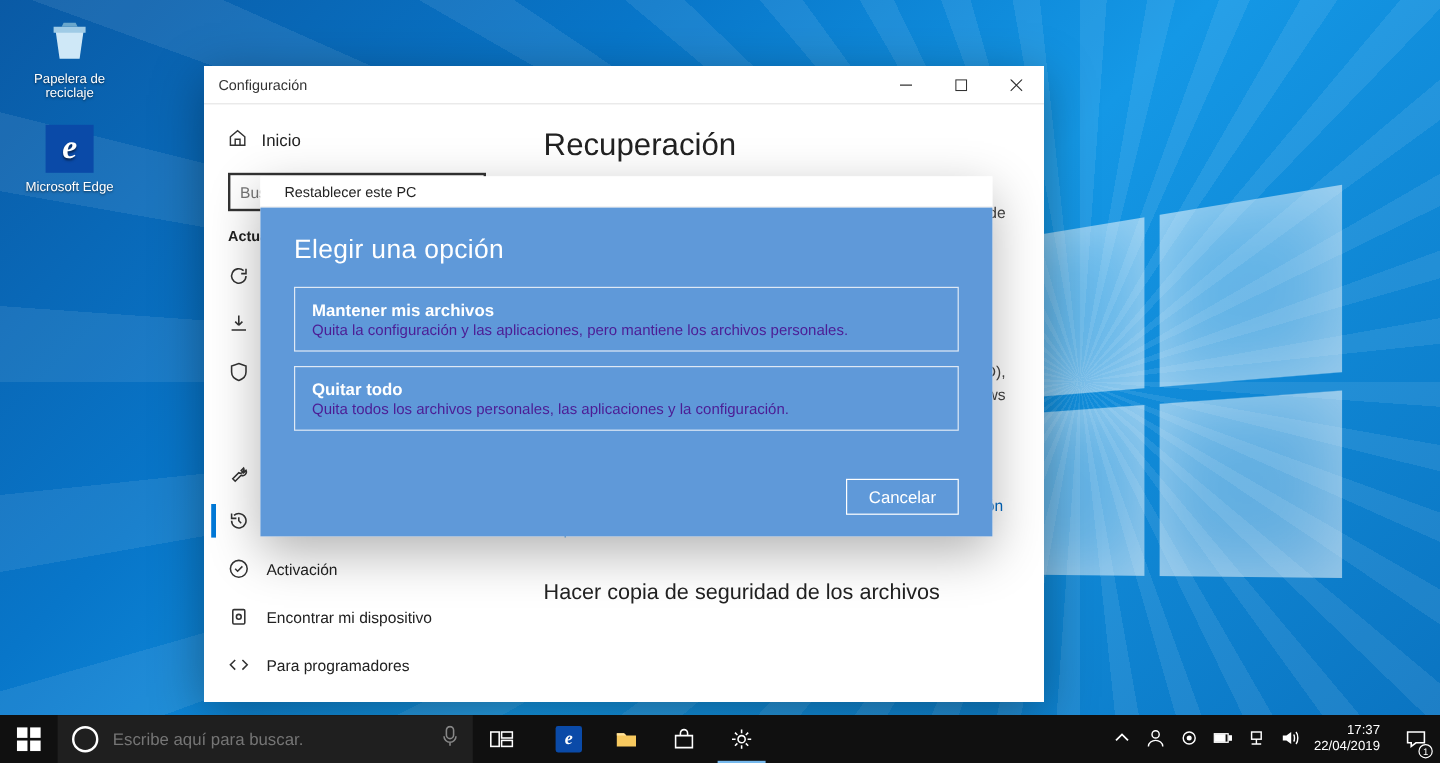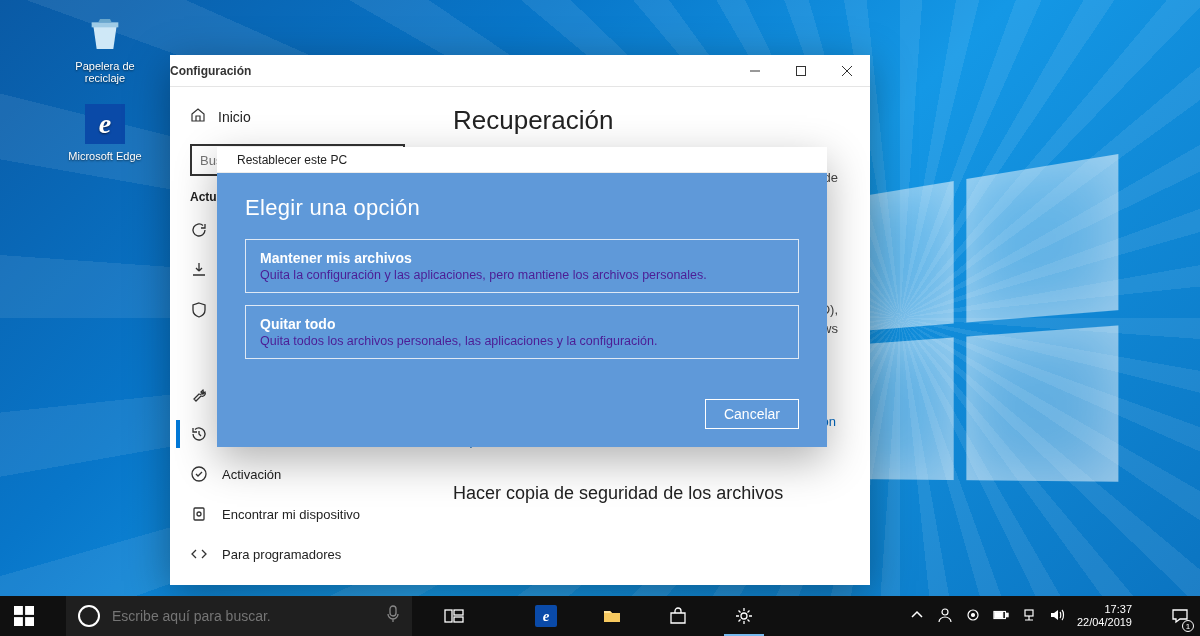--- a/index.html
+++ b/index.html
@@ -22,34 +22,34 @@
 
   .rays { position:absolute; inset:0; pointer-events:none;
     background:
       repeating-conic-gradient(from 200deg at 75% 50%,
        rgba(255,255,255,0.08) 0deg 4deg, rgba(255,255,255,0) 4deg 10deg);
     mix-blend-mode: screen;
   }
 
   
   .desktop-icons { position:absolute; left:18px; top:12px; width:90px; }
-  .dicon { width:80px; text-align:center; color:#fff; font-size:11px; margin-bottom:18px; text-shadow:0 1px 2px rgba(0,0,0,0.6); cursor:default;margin-left:47px;}
+  .dicon { width:80px; text-align:center; color:#fff; font-size:11px; margin-bottom:18px; text-shadow:0 1px 2px rgba(0,0,0,0.6); cursor:default;}
   .dicon .glyph { width:44px; height:44px; margin:0 auto 4px; display:flex; align-items:center; justify-content:center; }
   .bin svg { width:40px; height:40px; }
   .edge-tile { width:40px; height:40px; background:#0a4aa8; display:flex; align-items:center; justify-content:center; }
   .edge-tile span{ color:#fff; font-size:28px; font-weight:600; font-style:italic; font-family:Georgia,serif; }
 
   
   .settings-window {
     position:absolute; left:170px; top:55px; width:700px; height:530px;
     background:#fff; box-shadow:0 10px 40px rgba(0,0,0,0.35);
     display:flex; flex-direction:column;
   }
   .titlebar { height:32px; display:flex; align-items:center; border-bottom:1px solid #e5e5e5; }
-  .titlebar .title { font-size:12px; color:#333; flex:1;font-weight:bold; }
+  .titlebar .title { font-size:12px; color:#333; padding-left:12px; flex:1; }
   .titlebar .wbtn { width:46px; height:32px; display:flex; align-items:center; justify-content:center; color:#333; }
   .wbtn svg{width:10px;height:10px;}
 
   .settings-body { flex:1; display:flex; overflow:hidden; }
   .sidebar { width:255px; border-right:0; padding:14px 6px 6px 6px; overflow:hidden;}
   .home { display:flex; align-items:center; gap:12px; padding:6px 14px; font-size:14px; color:#222;}
   .home svg{width:16px;height:16px;}
   .search { margin:12px 14px 14px; }
   .search input { width:100%; height:32px; border:2px solid #333; padding:0 8px; font-size:13px; outline:none; }
   .section-title { font-size:12px; font-weight:600; padding:0 14px 6px; color:#222;}
@@ -72,21 +72,21 @@
   .reset-dialog .dlg-title { height:26px; display:flex; align-items:center; padding-left:20px; font-size:12px; color:#222; background:#fff; border-bottom:1px solid #ececec;}
   .reset-dialog .dlg-body { height:calc(100% - 26px); background:#5f99d9; padding:22px 28px 18px; color:#fff; display:flex; flex-direction:column;}
   .dlg-body h2 { font-weight:300; font-size:22px; margin-bottom:18px; letter-spacing:0.3px;}
   .option { border:1px solid #dfe9f5; padding:10px 14px; margin-bottom:12px; cursor:pointer;}
   .option .opt-title{ font-weight:700; font-size:14px; margin-bottom:2px;}
   .option .opt-desc{ font-size:12.5px; color:#4c1d95;}
   .dlg-actions { margin-top:auto; display:flex; justify-content:flex-end;}
   .btn-cancel { border:1px solid #fff; background:transparent; color:#fff; font-size:14px; padding:6px 18px; cursor:pointer;}
 
   
-  .taskbar { position:absolute; left:0; right:0; bottom:0; height:40px; background:#101010; display:flex; align-items:center; color:#fff;gap:18px; }
+  .taskbar { position:absolute; left:0; right:0; bottom:0; height:40px; background:#101010; display:flex; align-items:center; color:#fff; }
   .taskbar .start { width:48px; height:40px; display:flex; align-items:center; justify-content:center;}
   .start svg{width:18px;height:18px;}
   .taskbar .cortana { flex:0 0 346px; height:40px; background:#1f1f1f; display:flex; align-items:center; position:relative;}
   .cortana .ring { width:22px; height:22px; border:2px solid #fff; border-radius:50%; margin:0 10px 0 12px;}
   .cortana input { flex:1; background:transparent; border:0; outline:0; color:#cfcfcf; font-size:14px; padding-left:2px;}
   .cortana .mic { position:absolute; right:12px; top:50%; transform:translateY(-50%); color:#888; }
   .task-icon { width:48px; height:40px; display:flex; align-items:center; justify-content:center; color:#fff; position:relative;}
   .task-icon svg{width:20px;height:20px;}
   .task-icon.active::after{ content:""; position:absolute; left:4px; right:4px; bottom:0; height:2px; background:#76b9ed;}
   .edge-small{ width:22px;height:22px;background:#0a4aa8;border-radius:2px;display:flex;align-items:center;justify-content:center;font-family:Georgia;color:#fff;font-style:italic;font-weight:700;font-size:15px;}

